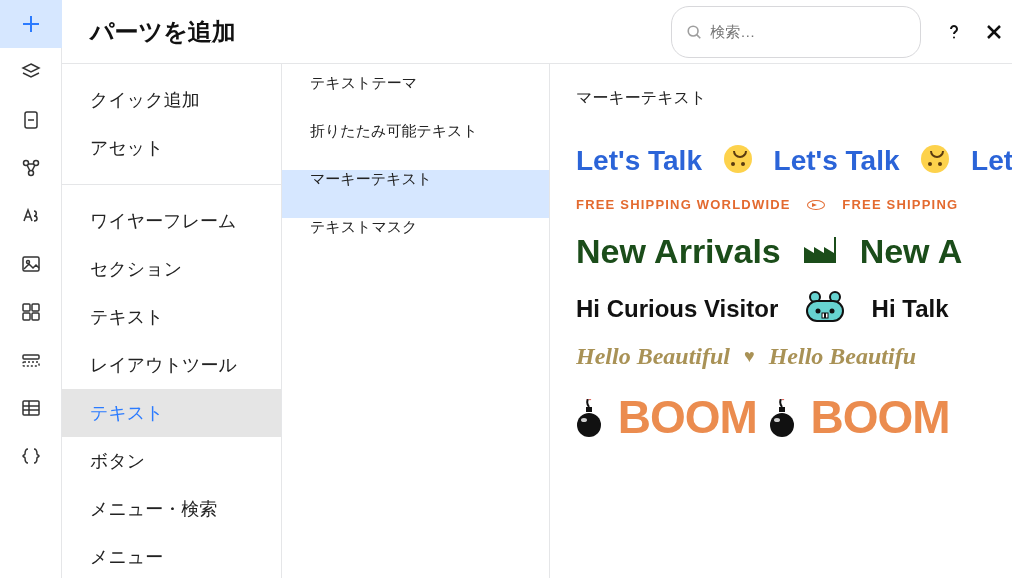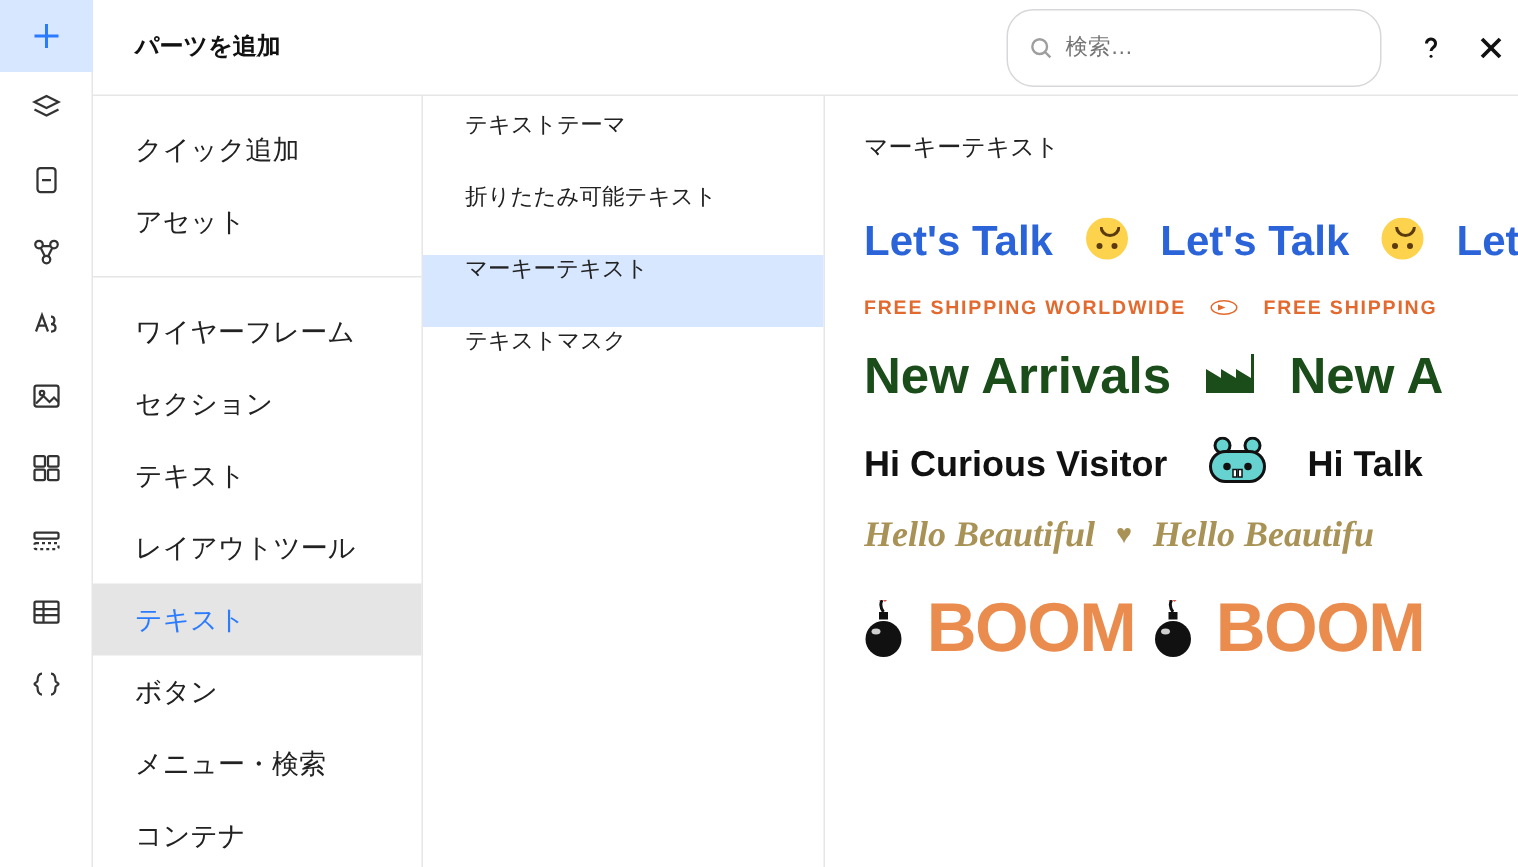--- a/index.html
+++ b/index.html
@@ -39,21 +39,21 @@
       flex-direction: column;
     }
     .panel-header {
       height: 64px;
       display: flex;
       align-items: center;
       padding: 0 30px 0 28px;
       border-bottom: 1px solid #e5e6e8;
     }
     .panel-title {
-      font-size: 16px;
+      font-size: 24px;
       font-weight: 700;
       color: #111;
       flex: 1;
     }
     .search-box {
       width: 250px;
       height: 52px;
       border: 1px solid #d8d8db;
       border-radius: 18px;
       display: flex;
@@ -388,21 +388,21 @@
         <div class="menu-item selected">
             <span>テキスト</span>
           </div>
         <div class="menu-item">
             <span>ボタン</span>
           </div>
         <div class="menu-item">
             <span>メニュー・検索</span>
           </div>
         <div class="menu-item">
-            <span>コンテナ</span>
+            <span>メニュー</span>
           </div>
       </div>
     </div>
 
     <div class="col2">
       <div class="sub-item">
           <span>テキストテーマ</span>
         </div>
       <div class="sub-item">
           <span>折りたたみ可能テキスト</span>

